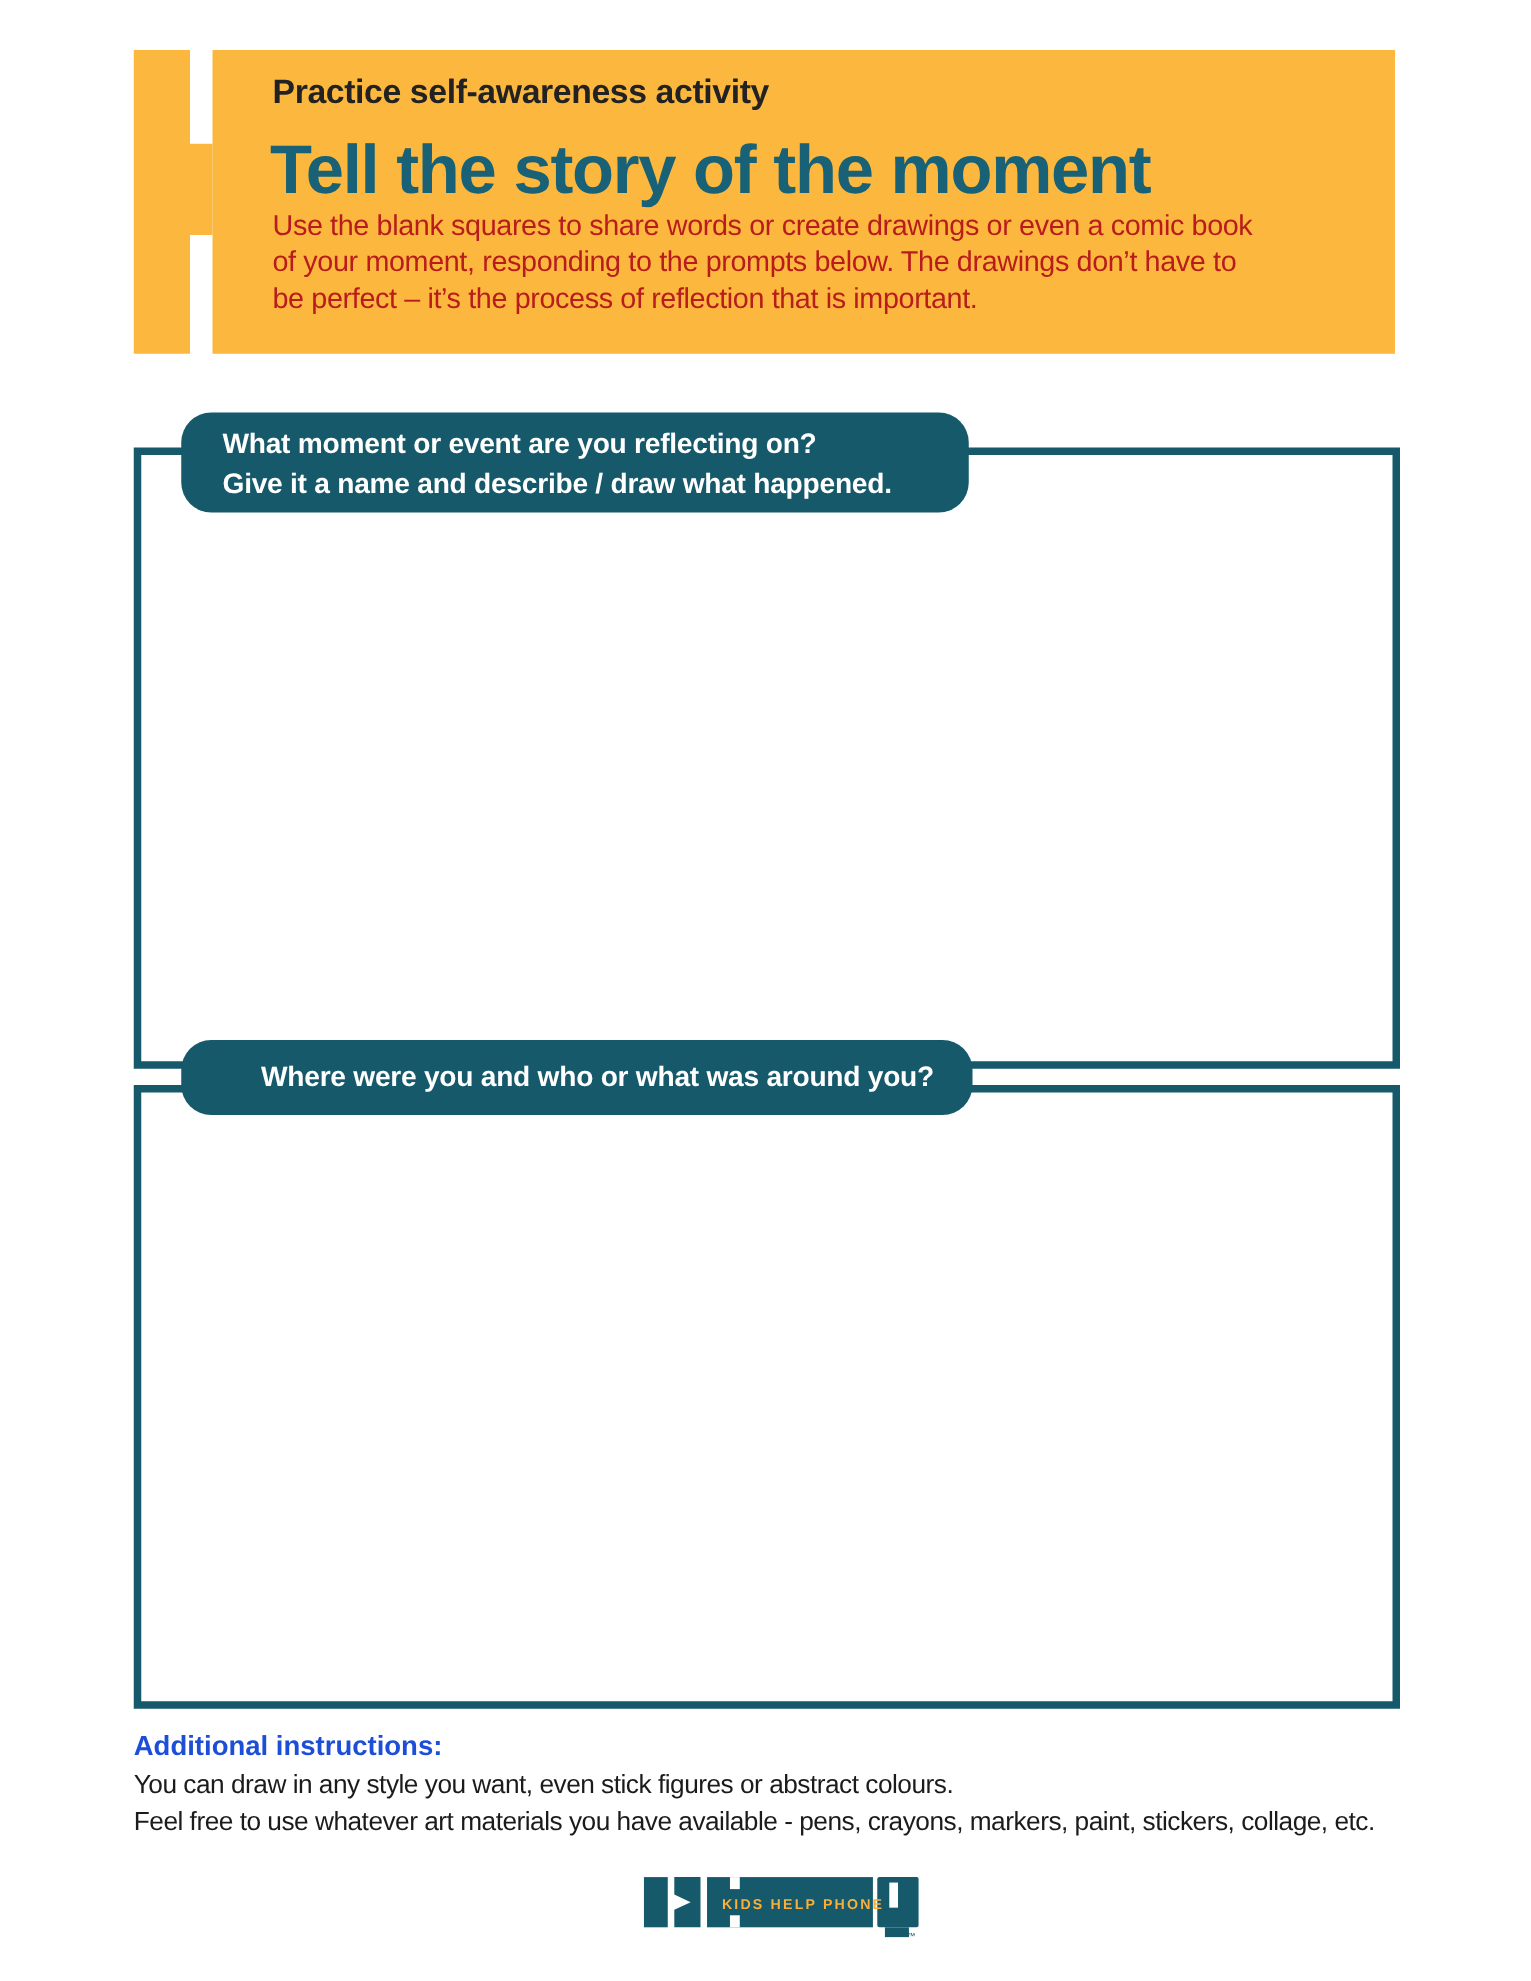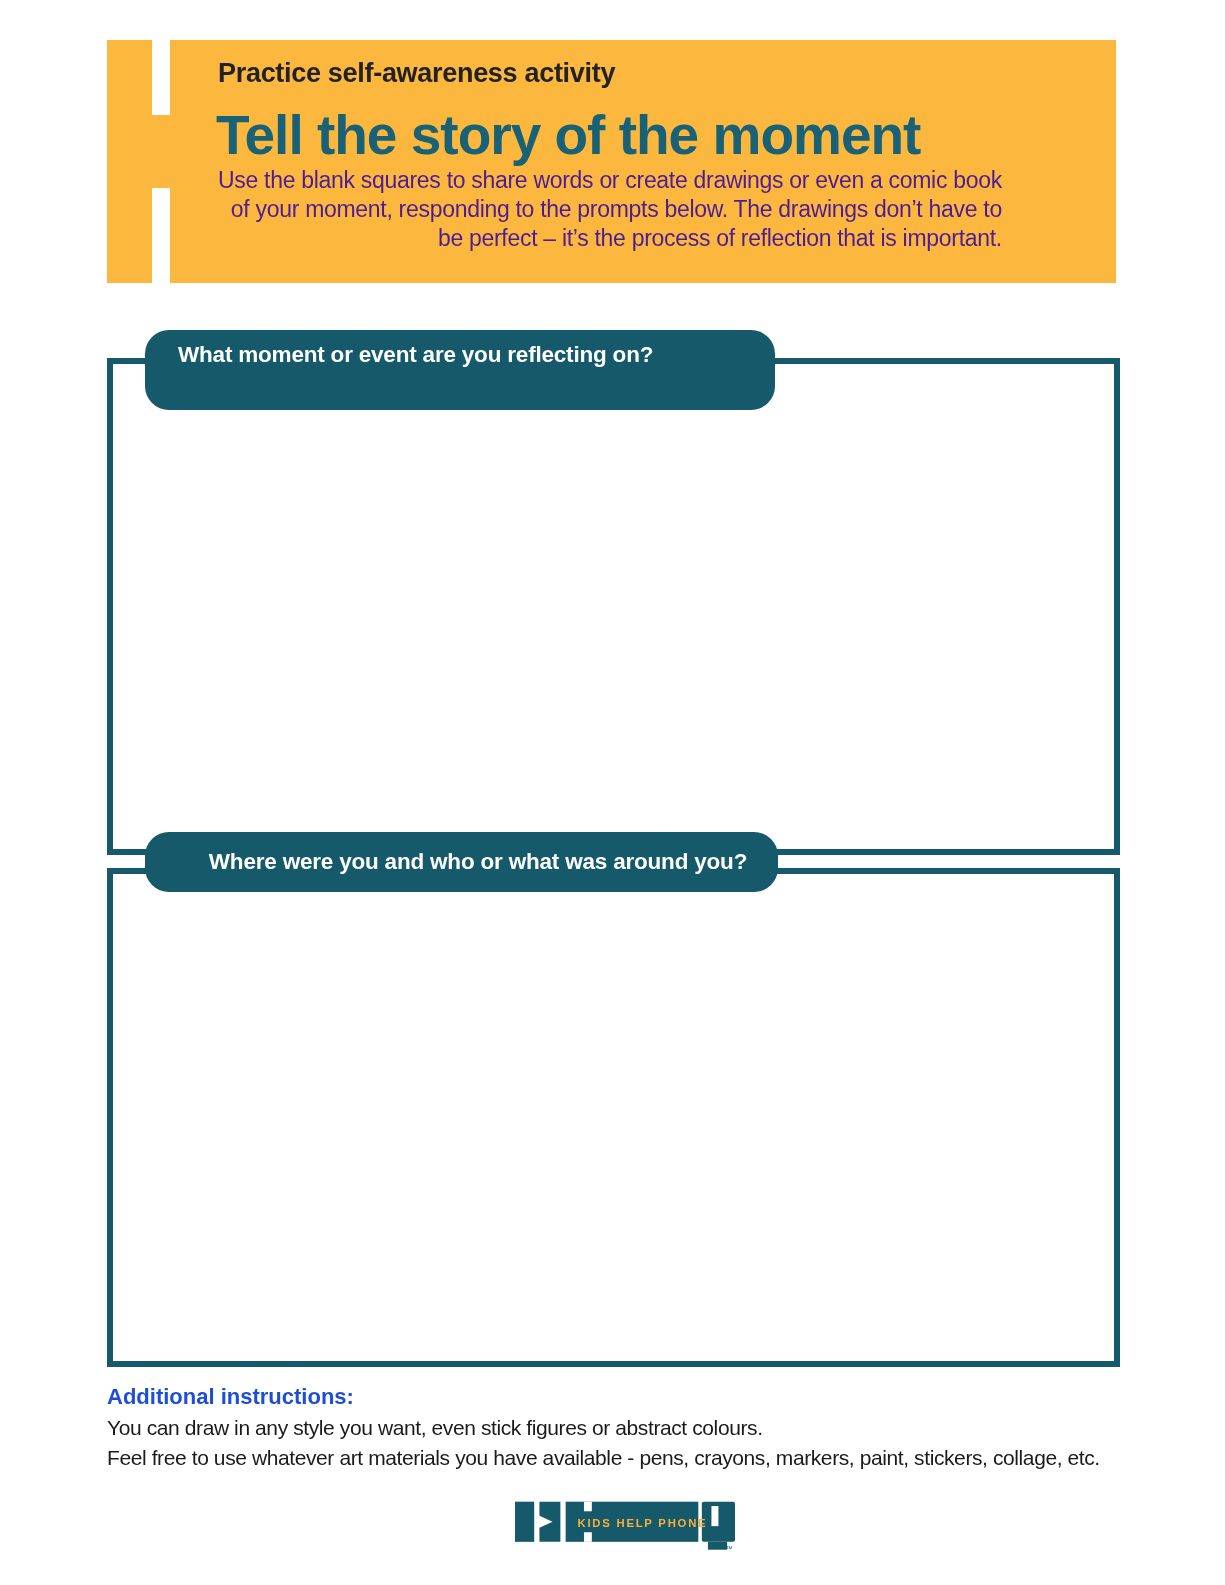--- a/index.html
+++ b/index.html
@@ -10,24 +10,24 @@
     --logo-yellow:#F9AF3B;
   }
   *{margin:0;padding:0;box-sizing:border-box;}
   html,body{background:#ffffff;}
   body{font-family:"Liberation Sans",sans-serif;color:var(--ink);}
   .canvas{position:relative;width:1225px;height:1585px;background:#ffffff;overflow:hidden;}
 
   
   .banner-left-bar{position:absolute;left:107px;top:40px;width:45px;height:243px;background:var(--yellow);}
   .banner-crossbar{position:absolute;left:152px;top:115px;width:18px;height:73px;background:var(--yellow);}
-  .banner-main{position:absolute;left:170px;top:40px;width:946px;height:243px;background:var(--yellow);text-align:right;}
+  .banner-main{position:absolute;left:170px;top:40px;width:946px;height:243px;background:var(--yellow);}
   .banner-eyebrow{position:absolute;left:48px;top:18px;font-size:27px;font-weight:bold;letter-spacing:-0.3px;color:#222;white-space:nowrap;}
   .banner-title{position:absolute;left:46px;top:63px;font-size:55px;font-weight:bold;letter-spacing:-1px;color:var(--heading-teal);white-space:nowrap;}
-  .banner-desc{position:absolute;left:48px;top:126px;font-size:23px;line-height:29px;letter-spacing:-0.3px;color:#4c1d95;}
+  .banner-desc{position:absolute;left:48px;top:126px;font-size:23px;line-height:29px;letter-spacing:-0.3px;color:#b91c1c;}
   .banner-desc .desc-line{white-space:nowrap;}
 
   
   .draw-box{position:absolute;left:107px;width:1013px;border:6px solid var(--teal);background:#ffffff;z-index:1;}
   .box-1{top:358px;height:497px;}
   .box-2{top:868px;height:499px;}
   .prompt-label{position:absolute;background:var(--teal);color:#ffffff;font-weight:bold;font-size:22.5px;letter-spacing:-0.2px;z-index:2;border-radius:24px;}
   .label-1{left:145px;top:330px;width:630px;height:80px;padding:9px 0 0 33px;line-height:32px;}
   .label-2{left:145px;top:832px;width:633px;height:60px;padding:15px 0 0 33px;line-height:30px;text-align:center;}
   .prompt-line{white-space:nowrap;}
@@ -54,20 +54,21 @@
     <div class="banner-desc">
       <div class="desc-line">Use the blank squares to share words or create drawings or even a comic book</div>
       <div class="desc-line">of your moment, responding to the prompts below. The drawings don’t have to</div>
       <div class="desc-line">be perfect – it’s the process of reflection that is important.</div>
     </div>
   </div>
 
   <div class="draw-box box-1"></div>
   <div class="prompt-label label-1">
     <div class="prompt-line">What moment or event are you reflecting on?</div>
+    <div class="prompt-line">Give it a name and describe / draw what happened.</div>
   </div>
 
   <div class="draw-box box-2"></div>
   <div class="prompt-label label-2">
     <div class="prompt-line">Where were you and who or what was around you?</div>
   </div>
 
   <div class="footer-heading">Additional instructions:</div>
   <div class="footer-lines">
     <div class="footer-line">You can draw in any style you want, even stick figures or abstract colours.</div>

